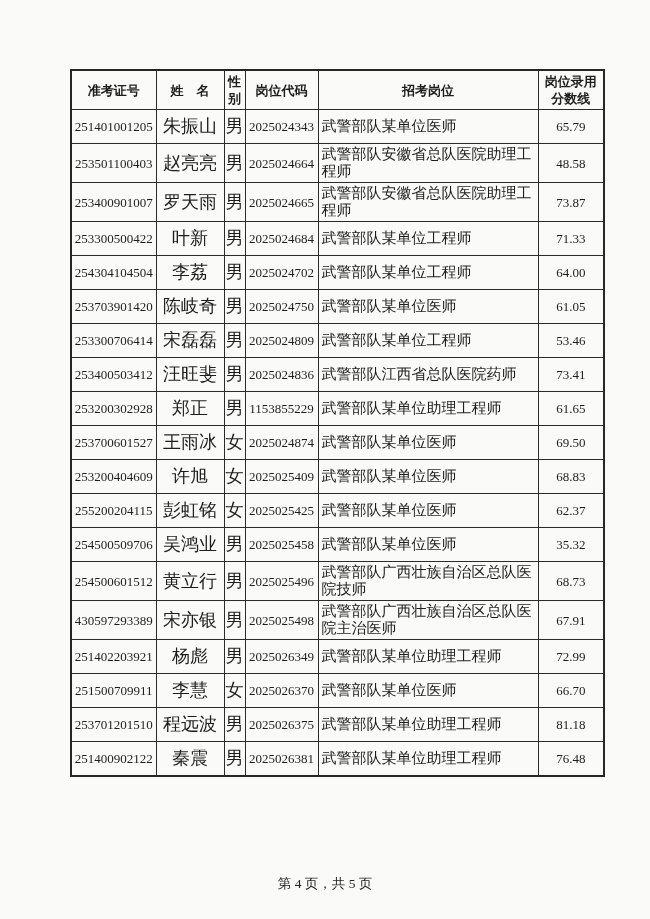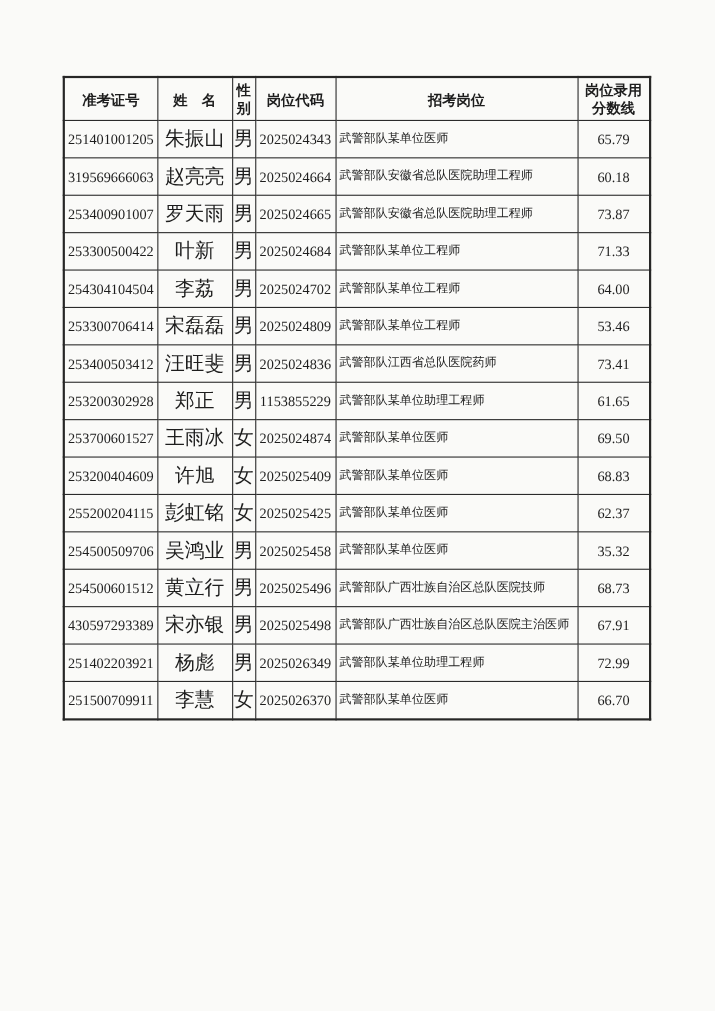--- a/index.html
+++ b/index.html
@@ -11,21 +11,21 @@
   }
   .page {
     position: relative;
     width: 650px;
     height: 919px;
     background: #fafaf8;
     overflow: hidden;
   }
   table.score-table {
     position: absolute;
-    left: 57px;
+    left: 70px;
     top: 69px;
     width: 533px;
     border-collapse: collapse;
     table-layout: fixed;
     border: 2px solid #262626;
   }
   .score-table th,
   .score-table td {
     border: 1px solid #2b2b2b;
     vertical-align: middle;
@@ -44,21 +44,21 @@
     line-height: 17px;
     text-align: center;
     padding: 2px 1px;
     height: 29px;
   }
   td.c-name, td.c-gender {
     font-size: 18px;
   }
   td.c-pos {
     text-align: left;
-    font-size: 11px;
+    font-size: 15px;
     padding: 2px 1px 2px 3px;
     word-break: break-all;
     font-family: Liberation Serif, serif;
   }
   .page-footer {
     position: absolute;
     left: 0;
     top: 875px;
     width: 100%;
     text-align: center;
@@ -93,26 +93,26 @@
     <tbody id="table-body">
         <tr>
     <td class="c-id">251401001205</td>
     <td class="c-name">朱振山</td>
     <td class="c-gender">男</td>
     <td class="c-code">2025024343</td>
     <td class="c-pos">武警部队某单位医师</td>
     <td class="c-score">65.79</td>
   </tr>
         <tr>
-    <td class="c-id">319569666063</td>
+    <td class="c-id">253501100403</td>
     <td class="c-name">赵亮亮</td>
     <td class="c-gender">男</td>
     <td class="c-code">2025024664</td>
     <td class="c-pos">武警部队安徽省总队医院助理工程师</td>
-    <td class="c-score">60.18</td>
+    <td class="c-score">48.58</td>
   </tr>
         <tr>
     <td class="c-id">253400901007</td>
     <td class="c-name">罗天雨</td>
     <td class="c-gender">男</td>
     <td class="c-code">2025024665</td>
     <td class="c-pos">武警部队安徽省总队医院助理工程师</td>
     <td class="c-score">73.87</td>
   </tr>
         <tr>
@@ -125,20 +125,28 @@
   </tr>
         <tr>
     <td class="c-id">254304104504</td>
     <td class="c-name">李荔</td>
     <td class="c-gender">男</td>
     <td class="c-code">2025024702</td>
     <td class="c-pos">武警部队某单位工程师</td>
     <td class="c-score">64.00</td>
   </tr>
         <tr>
+    <td class="c-id">253703901420</td>
+    <td class="c-name">陈岐奇</td>
+    <td class="c-gender">男</td>
+    <td class="c-code">2025024750</td>
+    <td class="c-pos">武警部队某单位医师</td>
+    <td class="c-score">61.05</td>
+  </tr>
+        <tr>
     <td class="c-id">253300706414</td>
     <td class="c-name">宋磊磊</td>
     <td class="c-gender">男</td>
     <td class="c-code">2025024809</td>
     <td class="c-pos">武警部队某单位工程师</td>
     <td class="c-score">53.46</td>
   </tr>
         <tr>
     <td class="c-id">253400503412</td>
     <td class="c-name">汪旺斐</td>
@@ -212,17 +220,34 @@
     <td class="c-score">72.99</td>
   </tr>
         <tr>
     <td class="c-id">251500709911</td>
     <td class="c-name">李慧</td>
     <td class="c-gender">女</td>
     <td class="c-code">2025026370</td>
     <td class="c-pos">武警部队某单位医师</td>
     <td class="c-score">66.70</td>
   </tr>
+        <tr>
+    <td class="c-id">253701201510</td>
+    <td class="c-name">程远波</td>
+    <td class="c-gender">男</td>
+    <td class="c-code">2025026375</td>
+    <td class="c-pos">武警部队某单位助理工程师</td>
+    <td class="c-score">81.18</td>
+  </tr>
+        <tr>
+    <td class="c-id">251400902122</td>
+    <td class="c-name">秦震</td>
+    <td class="c-gender">男</td>
+    <td class="c-code">2025026381</td>
+    <td class="c-pos">武警部队某单位助理工程师</td>
+    <td class="c-score">76.48</td>
+  </tr>
       </tbody>
   </table>
 
+  <div class="page-footer">第 4 页，共 5 页</div>
 
 </div>
 
 </body></html>

